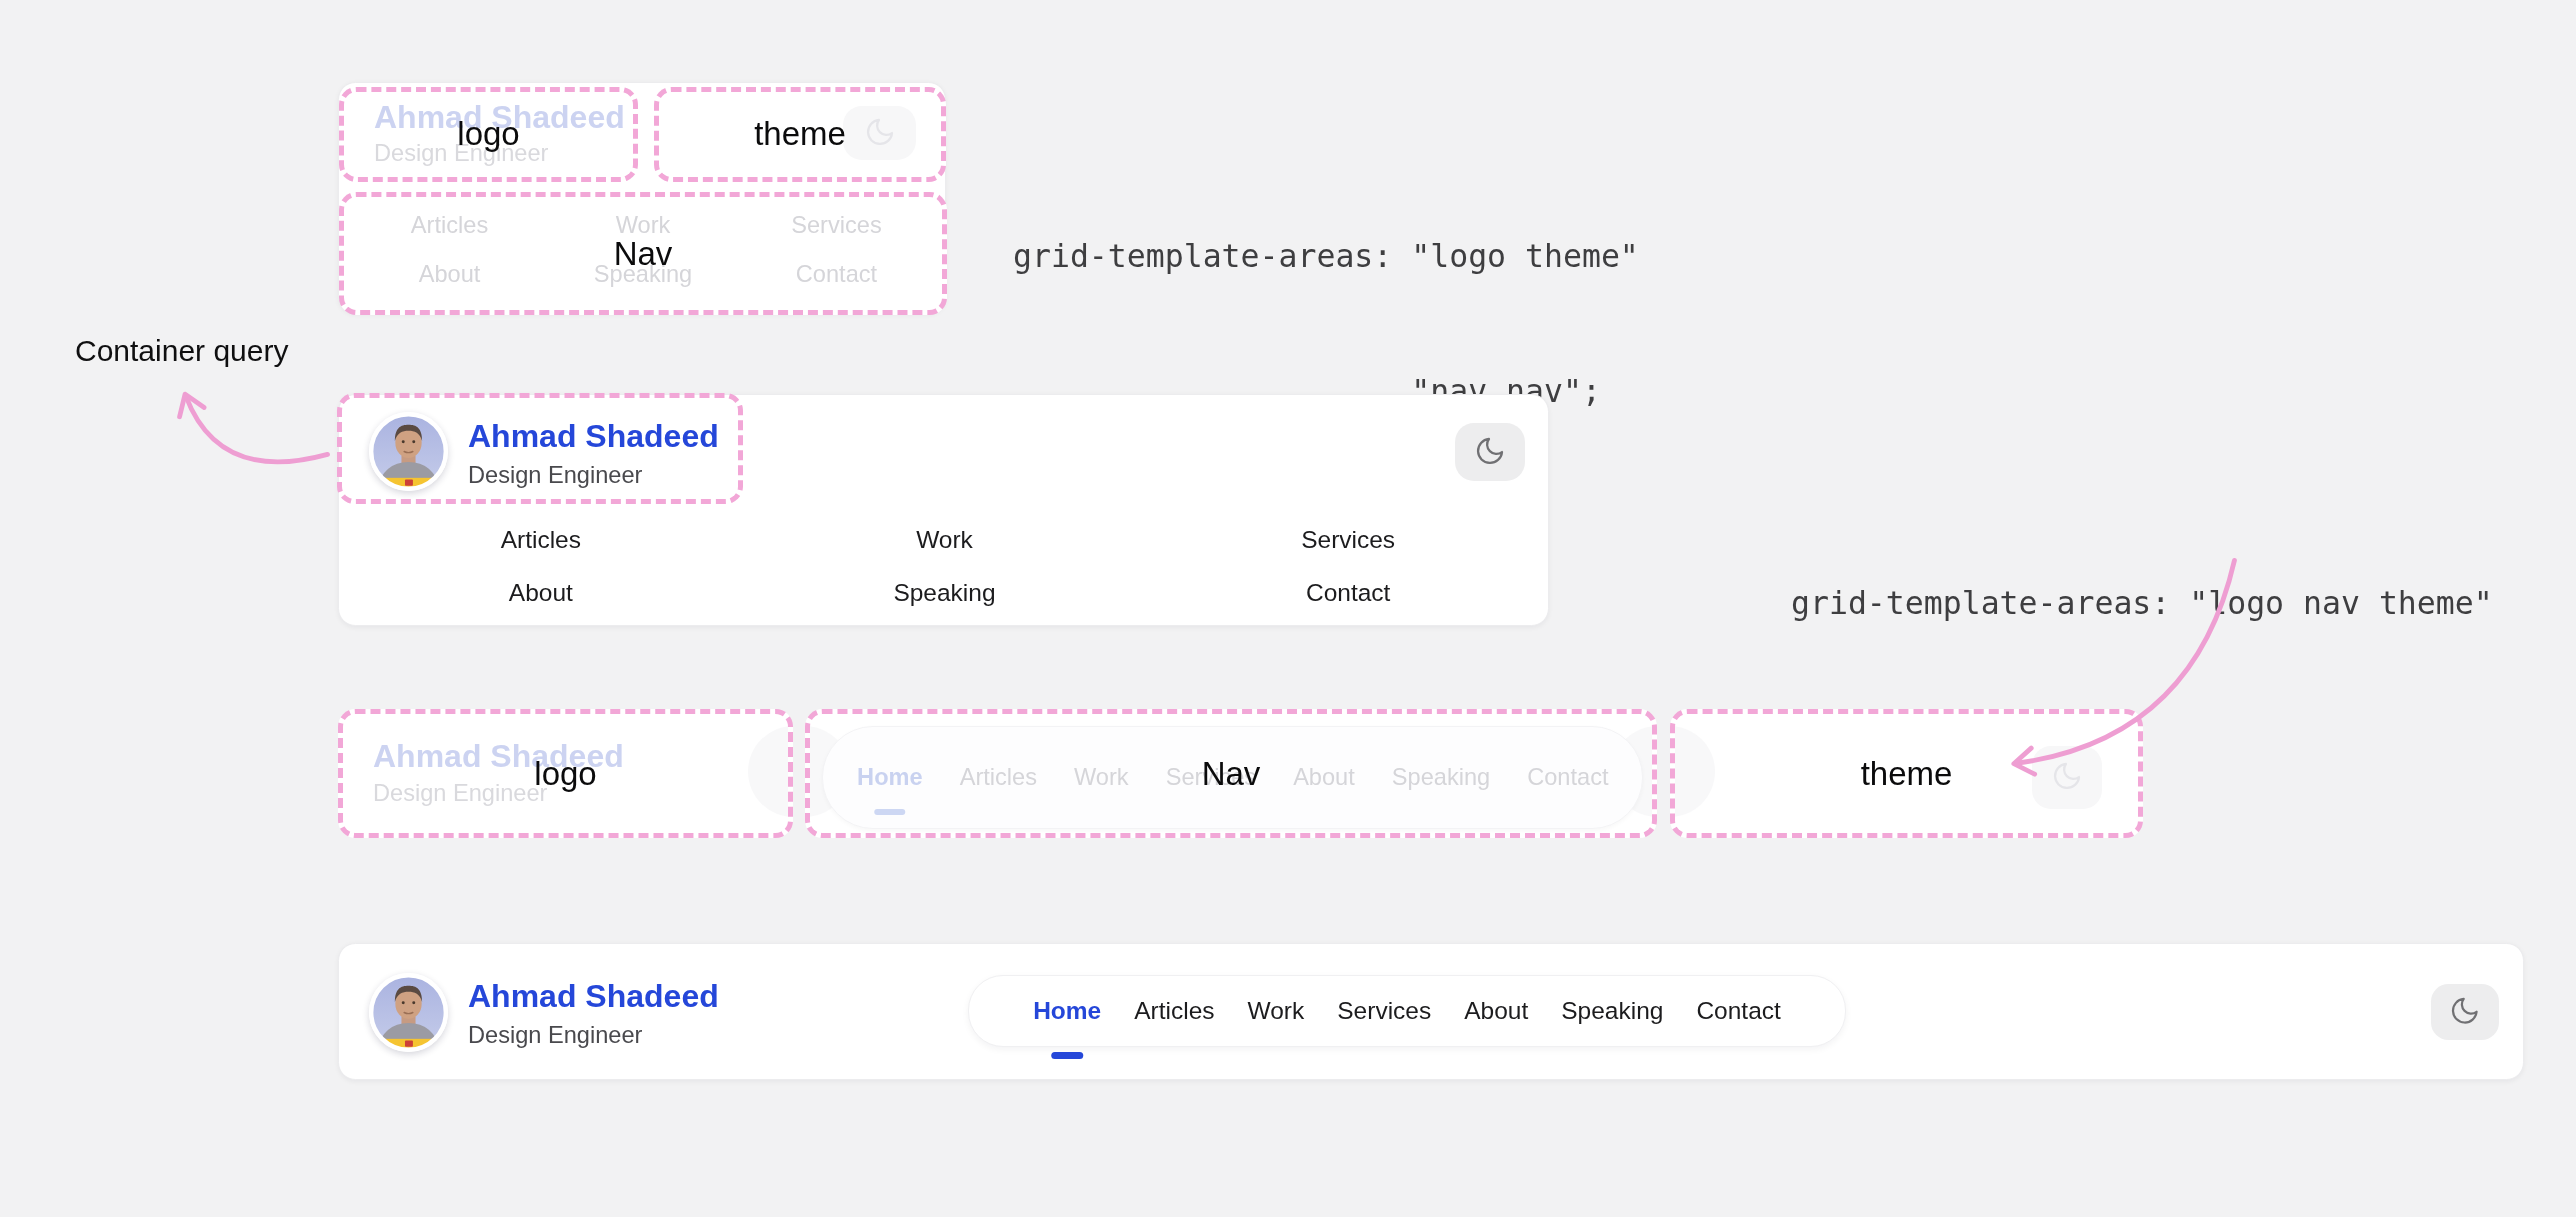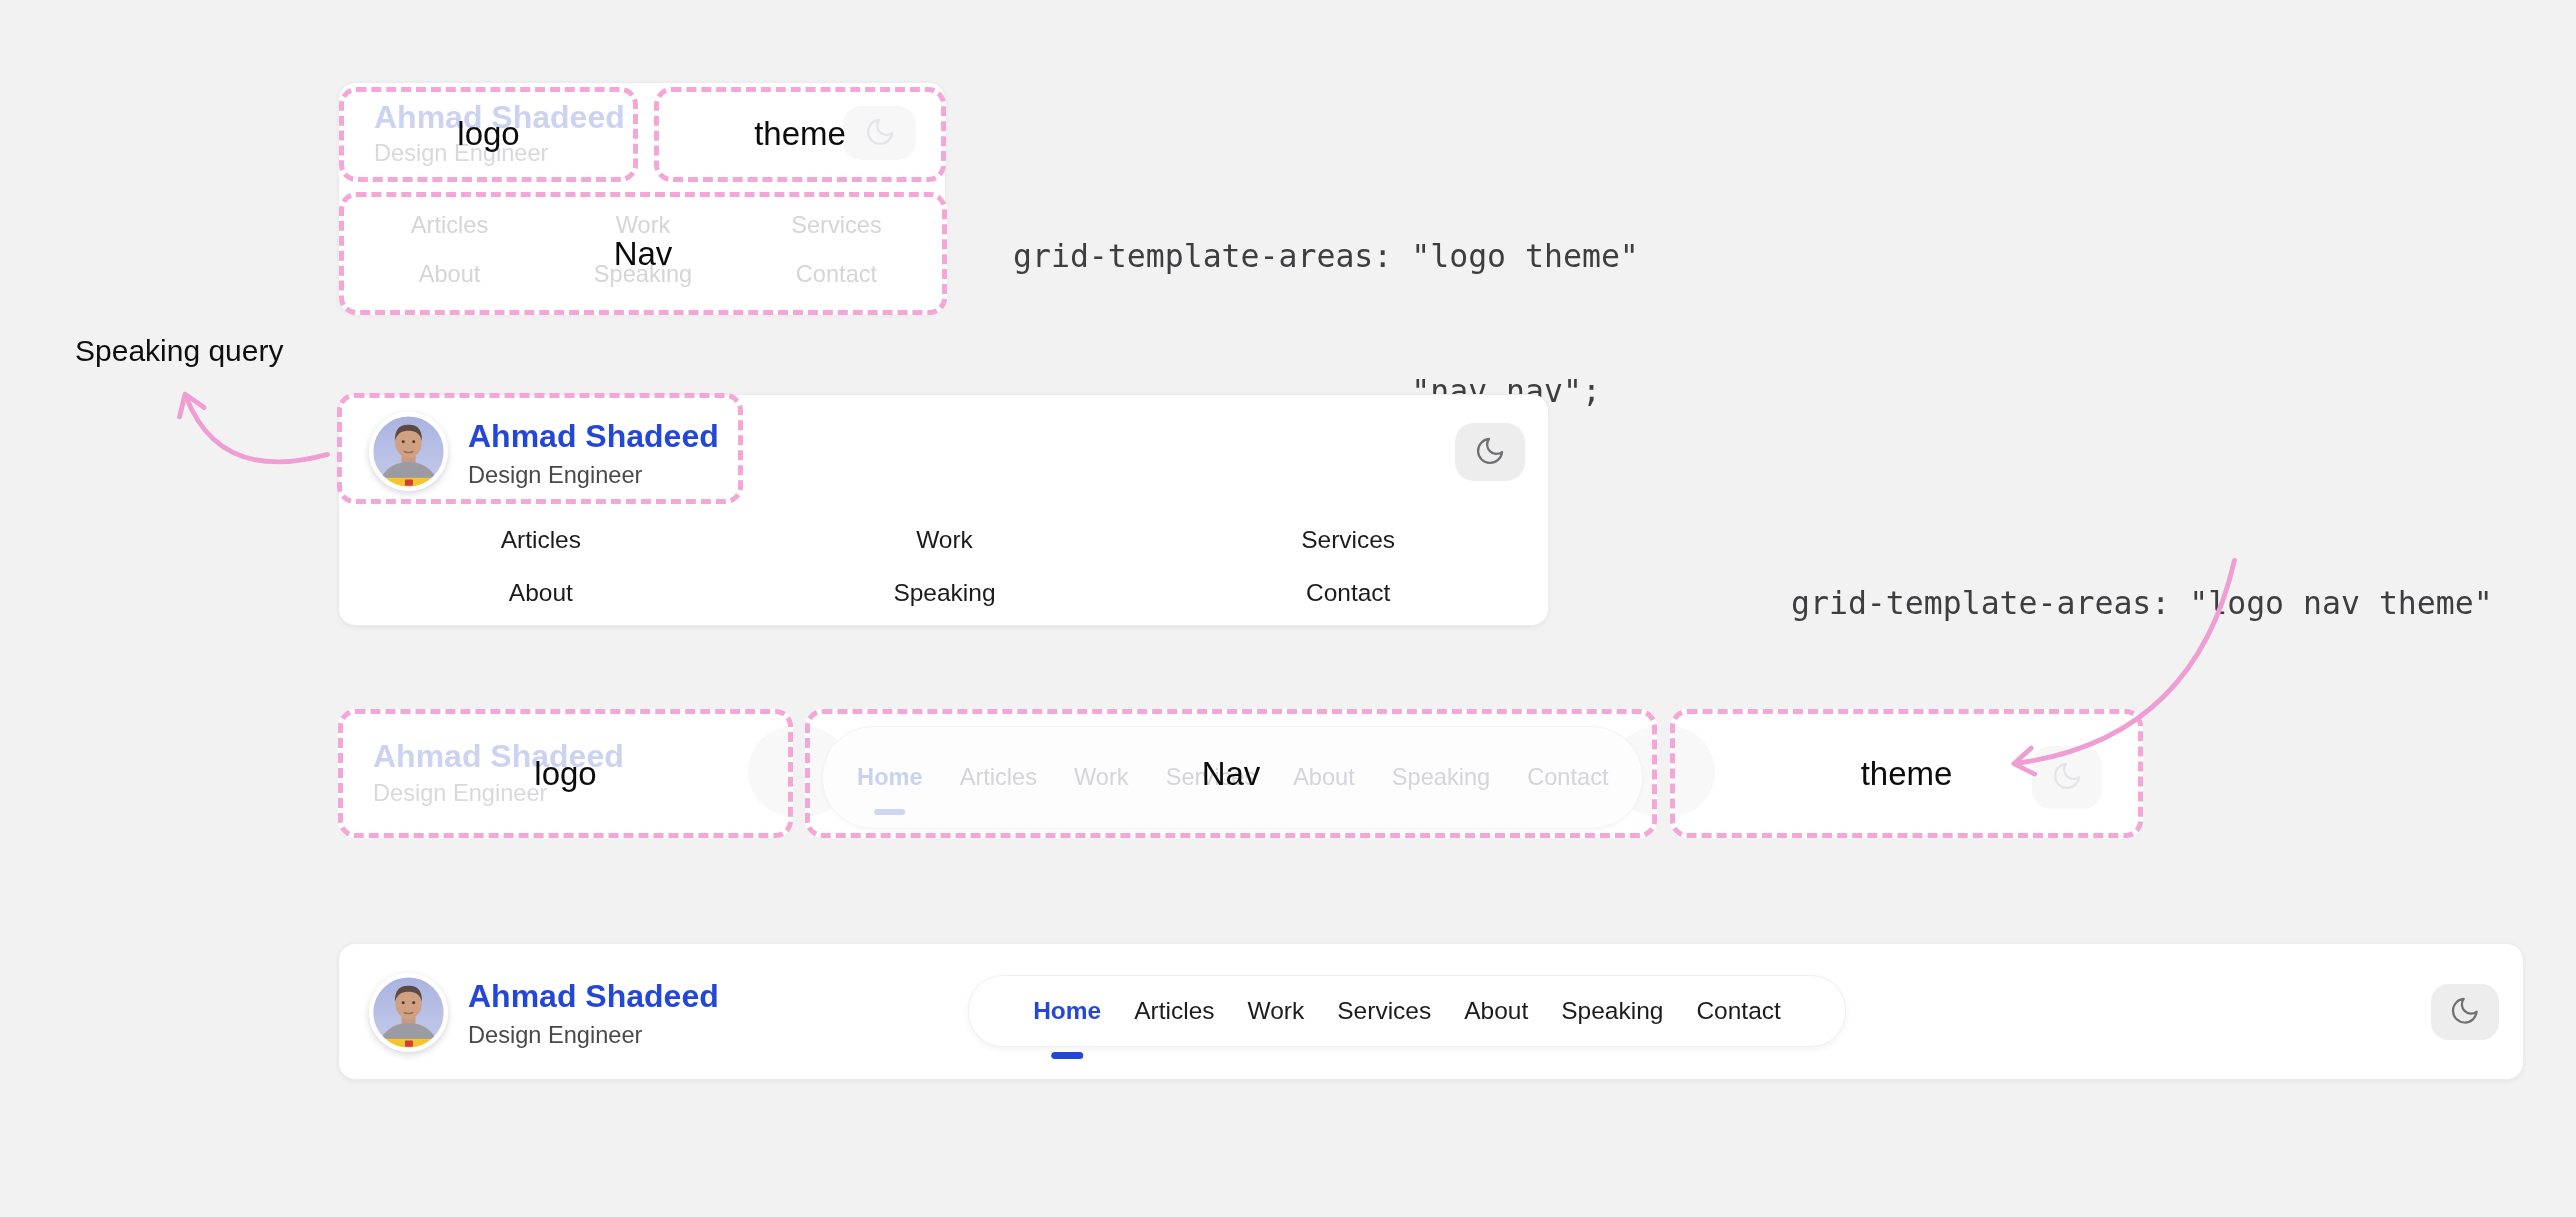--- a/index.html
+++ b/index.html
@@ -87,21 +87,21 @@
       <span class="ghost-nav-item">Contact</span>
       <div class="overlay-label">Nav</div>
     </div>
   </div>
 
   <div class="code" style="left:1013px;top:144px;">
     <div>grid-template-areas: "logo theme"</div>
     <div class="indent">"nav nav";</div>
   </div>
 
-  <div class="annotation-text" style="left:75px;top:334px;">Speaking query</div>
+  <div class="annotation-text" style="left:75px;top:334px;">Container query</div>
 
   <div class="card" style="left:338px;top:394px;width:1211px;height:232px;">
     <div class="dashed transparent" style="left:-1.8px;top:-1.8px;width:406px;height:111px;z-index:3;"></div>
     <div class="avatar" style="left:30px;top:16.6px;">
       <svg viewBox="0 0 90 90">
         <defs>
           <linearGradient id="sky1" x1="0" y1="0" x2="0" y2="1">
             <stop offset="0" stop-color="#a9b2e0"></stop>
               <stop offset="1" stop-color="#c6cdea"></stop>
           </linearGradient>

